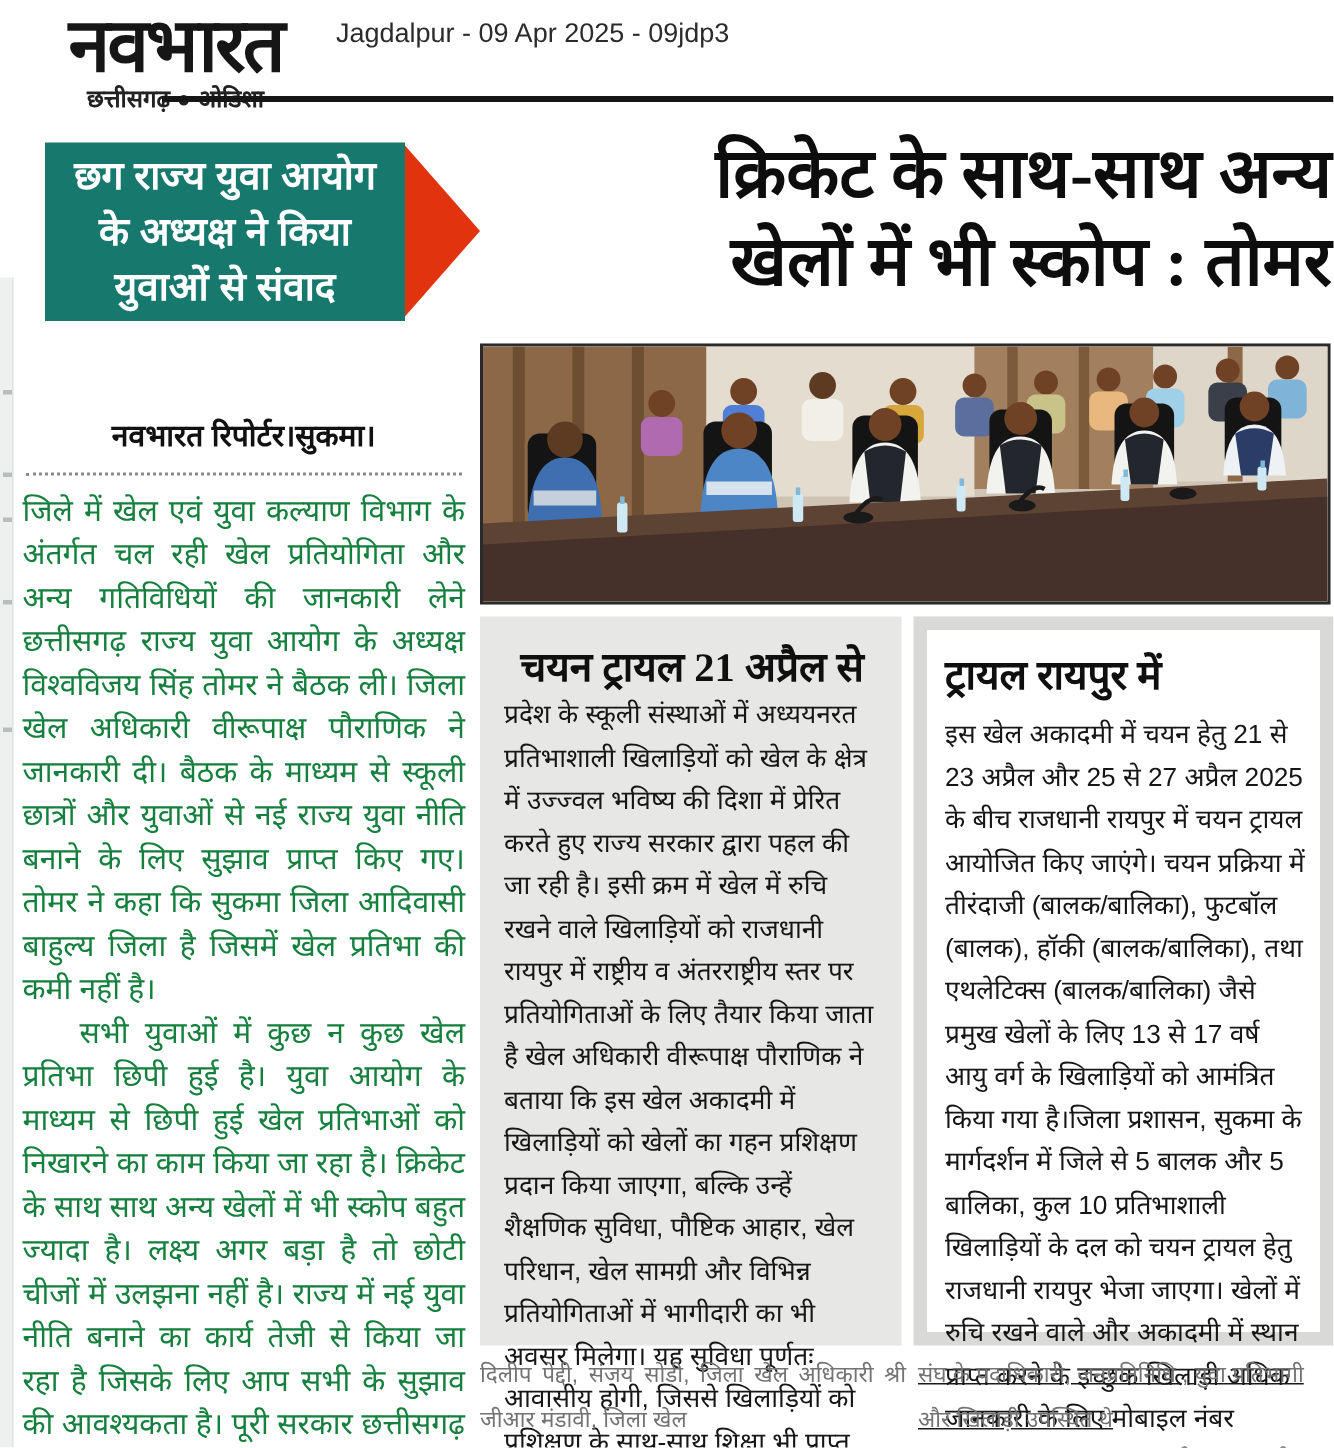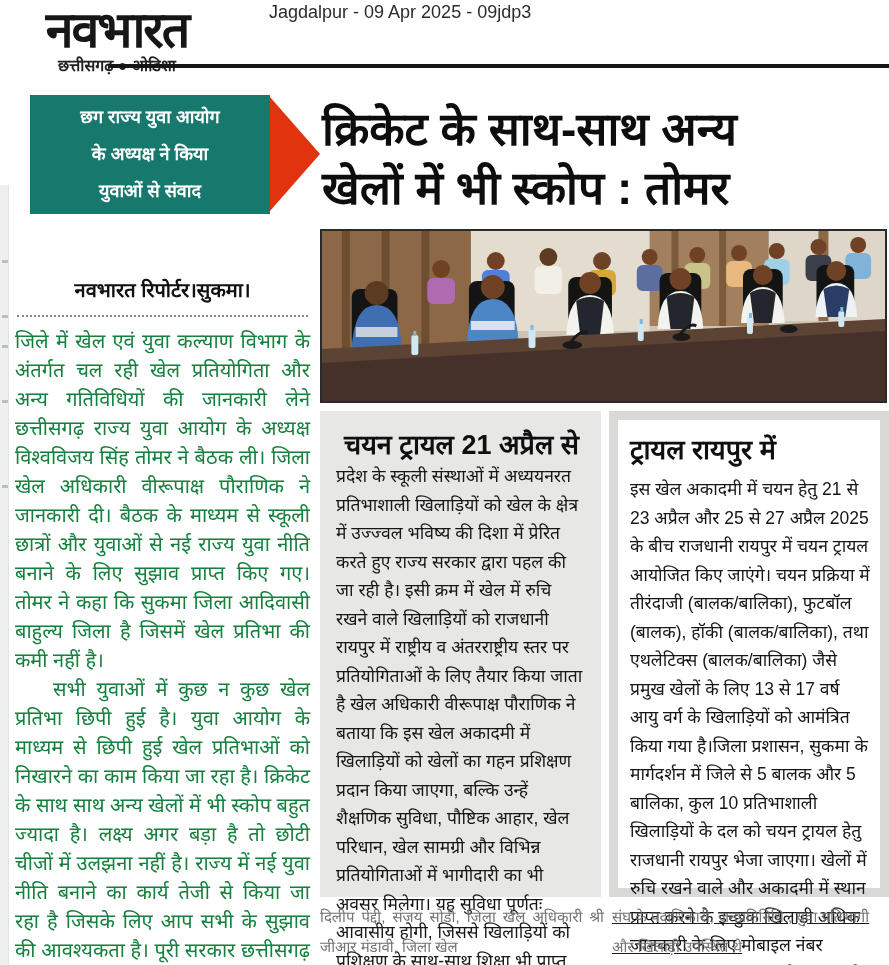--- a/index.html
+++ b/index.html
@@ -2,54 +2,54 @@
 <html><head>
 <meta charset="utf-8">
 <style>
   * { margin:0; padding:0; box-sizing:border-box; }
   html,body { width:889px; }
   body {
     font-family: "Liberation Sans", "DejaVu Sans", sans-serif;
     background:#ffffff; color:#1a1a1a;
     width:889px; height:965px; position:relative; overflow:hidden;
   }
-  .serifish { font-family: Liberation Sans, sans-serif; }
+  .serifish { font-family: Liberation Serif, serif; }
 
   
   #edge-strip { position:absolute; left:0; top:185px; width:9px; height:780px;
     background:#eef0ef; border-right:1px solid #e2e4e3; }
   #edge-strip .frag { position:absolute; left:2px; width:6px; height:3px; background:#b9bdbb; }
 
   
   #masthead-logo { position:absolute; left:14px; top:4px; width:206px; text-align:center; }
   #logo-word { font-size:50px; font-weight:900; letter-spacing:-2px; color:#161616; line-height:52px; }
   #logo-sub  { font-size:16px; font-weight:700; color:#222; margin-top:-2px; }
-  #masthead-meta { position:absolute; left:224px; top:2px;margin-left:45px; }
+  #masthead-meta { position:absolute; left:224px; top:12px; }
   #masthead-meta .m1 { font-size:18px; color:#2b2b2b; }
   #masthead-meta .m2 { font-size:18px; color:#2b2b2b; margin-top:4px; }
   #masthead-rule { position:absolute; left:108px; top:64px; width:781px; height:4px; background:#161616; }
 
   
   #kicker { position:absolute; left:30px; top:95px; width:240px; height:119px;
     display:flex; flex-direction:column; justify-content:center; text-align:center;
     padding:4px 6px; }
-  #kicker .kline { color:#ffffff; font-weight:800; font-size:18px; line-height:37px; }
+  #kicker .kline { color:#ffffff; font-weight:800; font-size:26px; line-height:37px; }
   #kicker-arrow { position:absolute; left:270px; top:97px; width:0; height:0;
     border-top:57px solid transparent; border-bottom:57px solid transparent; }
 
   
   #left-col { position:absolute; left:15px; top:236px; width:295px; }
   #byline { text-align:center; font-weight:800; font-size:20px; color:#111;margin-top:40px; }
   #byline-sep { border:none; border-top:2px dotted #8a8a8a; margin:12px 2px 10px 2px; }
   .bodytext { font-size:20px; line-height:29px; text-align:justify; color:#15803d; }
   .bodytext.indent { text-indent:38px; }
   #left-col .bodytext + .bodytext { margin-top:0; }
 
   
-  #headline { position:absolute; left:322px; top:100px; width:566px; }
+  #headline { position:absolute; left:322px; top:86px; width:566px;text-align:right; }
   #headline .h-line { font-size:46px; line-height:59px; font-weight:800; color:#0d0d0d;
     letter-spacing:0; white-space:nowrap; }
 
   
   #photo { position:absolute; left:320px; top:229px; width:567px; height:174px;
     border:2px solid #2a2a2a; background:#ddd; }
   #photo svg { display:block; width:100%; height:100%; }
 
   
   #box-trial { position:absolute; left:320px; top:411px; width:281px; height:486px;

